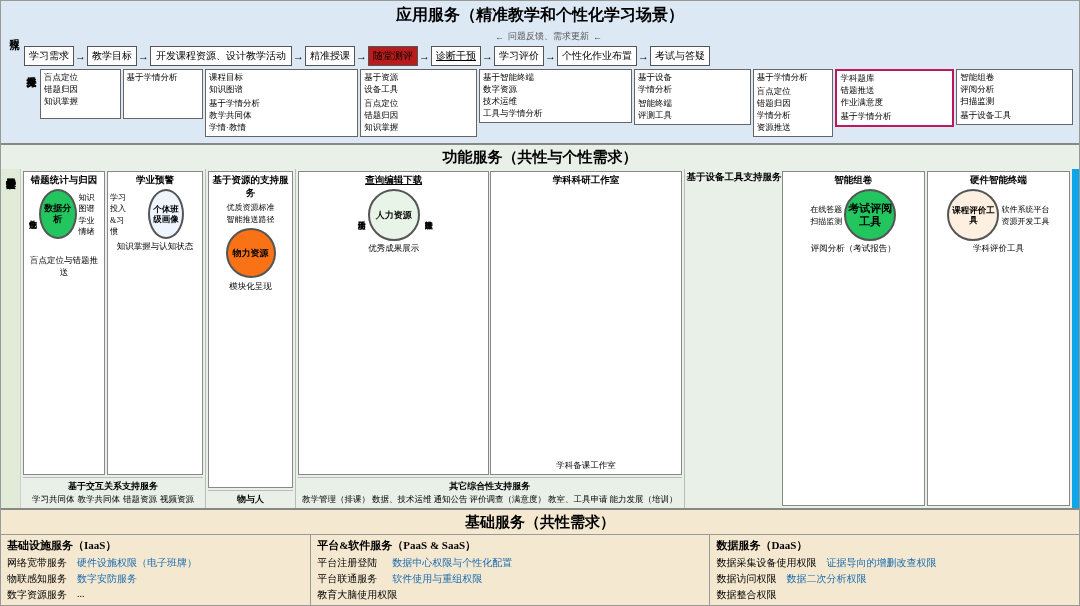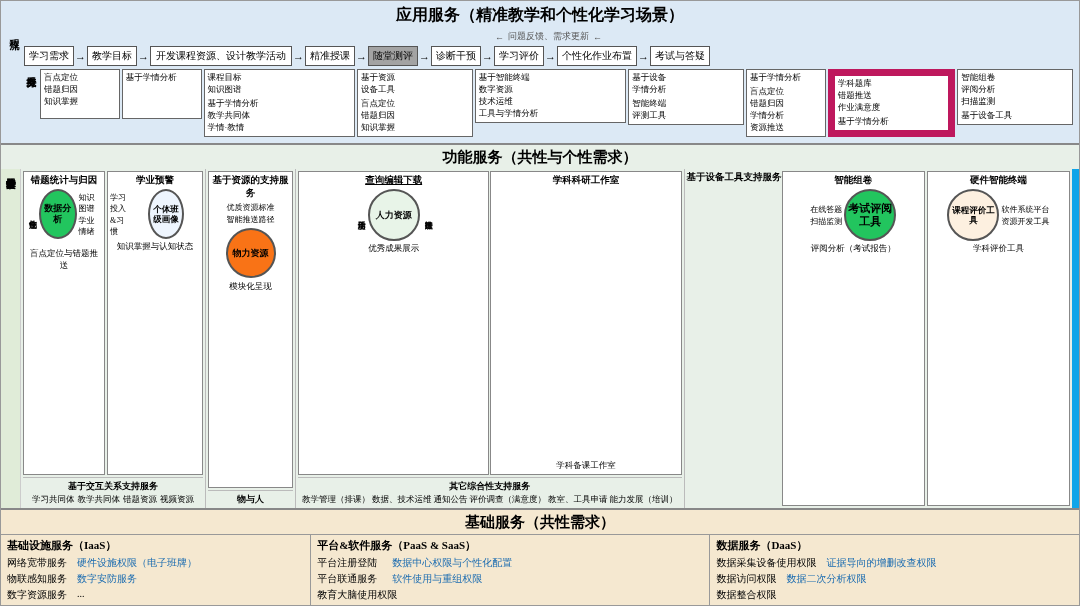--- a/index.html
+++ b/index.html
@@ -97,23 +97,23 @@
 
         <div style="display:flex; align-items:center; flex-wrap:nowrap; gap:1px;">
           <div style="border:1px solid #555; background:#fff; padding:2px 4px; font-size:10px; white-space:nowrap; text-align:center;">学习需求</div>
           <span style="font-size:11px;">→</span>
           <div style="border:1px solid #555; background:#fff; padding:2px 4px; font-size:10px; white-space:nowrap; text-align:center;">教学目标</div>
           <span style="font-size:11px;">→</span>
           <div style="border:1px solid #555; background:#fff; padding:2px 5px; font-size:10px; white-space:nowrap; text-align:center;">开发课程资源、设计教学活动</div>
           <span style="font-size:11px;">→</span>
           <div style="border:1px solid #555; background:#fff; padding:2px 4px; font-size:10px; white-space:nowrap; text-align:center;">精准授课</div>
           <span style="font-size:11px;">→</span>
-          <div style="border:1px solid #555; background:#a3a3a3; padding:2px 4px; font-size:10px; white-space:nowrap; text-align:center;">随堂测评</div>
-          <span style="font-size:11px;">→</span>
-          <div style="border:1px solid #555; background:#fff; padding:2px 4px; font-size:10px; white-space:nowrap; text-align:center;">诊断干预</div>
+          <div style="border:1px solid #555; background:#b91c1c; padding:2px 4px; font-size:10px; white-space:nowrap; text-align:center;">随堂测评</div>
+          <span style="font-size:11px;">→</span>
+          <div style="border:1px solid #555; background:#fff; padding:2px 4px; font-size:10px; white-space:nowrap; text-align:center;text-decoration:underline;">诊断干预</div>
           <span style="font-size:11px;">→</span>
           <div style="border:1px solid #555; background:#fff; padding:2px 4px; font-size:10px; white-space:nowrap; text-align:center;">学习评价</div>
           <span style="font-size:11px;">→</span>
           <div style="border:1px solid #555; background:#fff; padding:2px 4px; font-size:10px; white-space:nowrap; text-align:center;">个性化作业布置</div>
           <span style="font-size:11px;">→</span>
           <div style="border:1px solid #555; background:#fff; padding:2px 4px; font-size:10px; white-space:nowrap; text-align:center;">考试与答疑</div>
         </div>
 
         <div style="display:flex; align-items:flex-start; gap:2px; margin-top:1px;">
 
@@ -156,21 +156,21 @@
                 <div style="margin-top:2px;">智能终端</div>
                 <div>评测工具</div>
             </div>
             <div style="border:1px solid #666; background:#fff; padding:2px 3px; font-size:8.5px; flex:1; min-height:50px;">
               <div>基于学情分析</div>
                 <div style="margin-top:2px;">盲点定位</div>
                 <div>错题归因</div>
                 <div>学情分析</div>
                 <div>资源推送</div>
             </div>
-            <div style="border:7px solid #be185d; background:#fff; padding:2px 3px; font-size:8.5px; flex:1.5; min-height:50px;">
+            <div style="border:2px solid #be185d; background:#fff; padding:2px 3px; font-size:8.5px; flex:1.5; min-height:50px;">
               <div>学科题库</div>
                 <div>错题推送</div>
                 <div>作业满意度</div>
                 <div style="margin-top:2px;">基于学情分析</div>
             </div>
             <div style="border:1px solid #666; background:#fff; padding:2px 3px; font-size:8.5px; flex:1.5; min-height:50px;">
               <div>智能组卷</div>
                 <div>评阅分析</div>
                 <div>扫描监测</div>
                 <div style="margin-top:2px;">基于设备工具</div>
@@ -194,21 +194,21 @@
           <div style="flex:1; border:1px solid #888; background:#fff; padding:2px; display:flex; flex-direction:column; align-items:center;">
             <div style="font-size:9.5px; font-weight:bold; text-align:center; margin-bottom:2px;">错题统计与归因</div>
             <div style="display:flex; align-items:center; gap:2px;">
               <div style="font-size:8px; writing-mode:vertical-rl; color:#000; padding:0;">个性化作业定制</div>
               <div style="width:50px; height:50px; border-radius:50%; border:2px solid #555; background:#22c55e; display:flex; align-items:center; justify-content:center; font-size:9px; font-weight:bold; text-align:center; line-height:1.2;">数据分析</div>
               <div style="display:flex; flex-direction:column; gap:1px; font-size:8px;">
                 <div>知识图谱</div>
                 <div>学业情绪</div>
               </div>
             </div>
-            <div style="font-size:8.5px; text-align:center; margin-top:9px;">盲点定位与错题推送</div>
+            <div style="font-size:8.5px; text-align:center; margin-top:16px;">盲点定位与错题推送</div>
           </div>
 
           <div style="flex:1; border:1px solid #888; background:#fff; padding:2px; display:flex; flex-direction:column; align-items:center;">
             <div style="font-size:9.5px; font-weight:bold; text-align:center; margin-bottom:2px;">学业预警</div>
             <div style="display:flex; align-items:center; gap:16px;">
               <div style="display:flex; flex-direction:column; font-size:8px; gap:1px;">
                 <div>学习投入</div>
                 <div>&amp;习惯</div>
               </div>
               <div style="width:50px; height:50px; border-radius:50%; border:2px solid #555; background:#eef5fe; display:flex; align-items:center; justify-content:center; font-size:8.5px; font-weight:bold; text-align:center; line-height:1.2;">个体班级画像</div>

